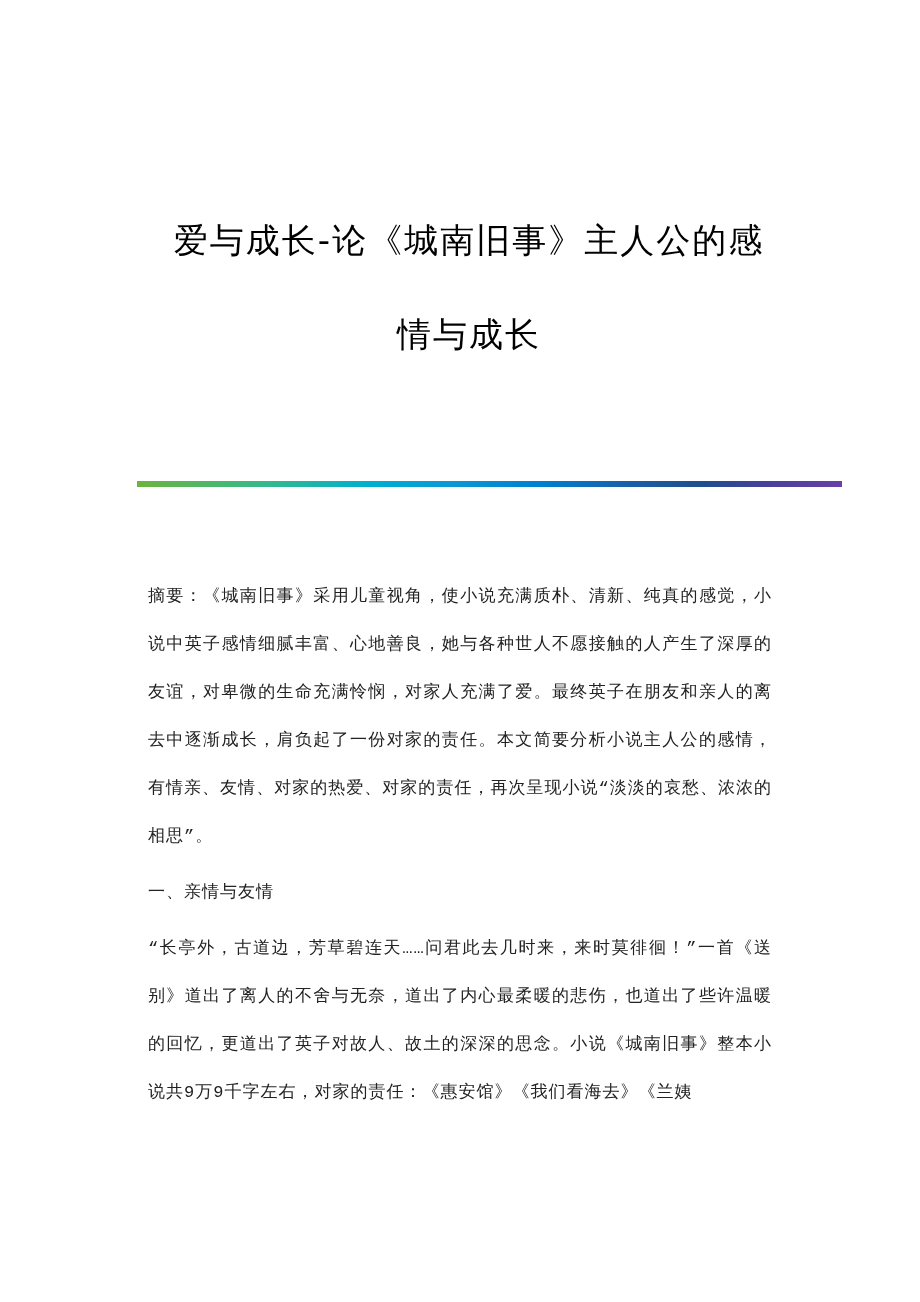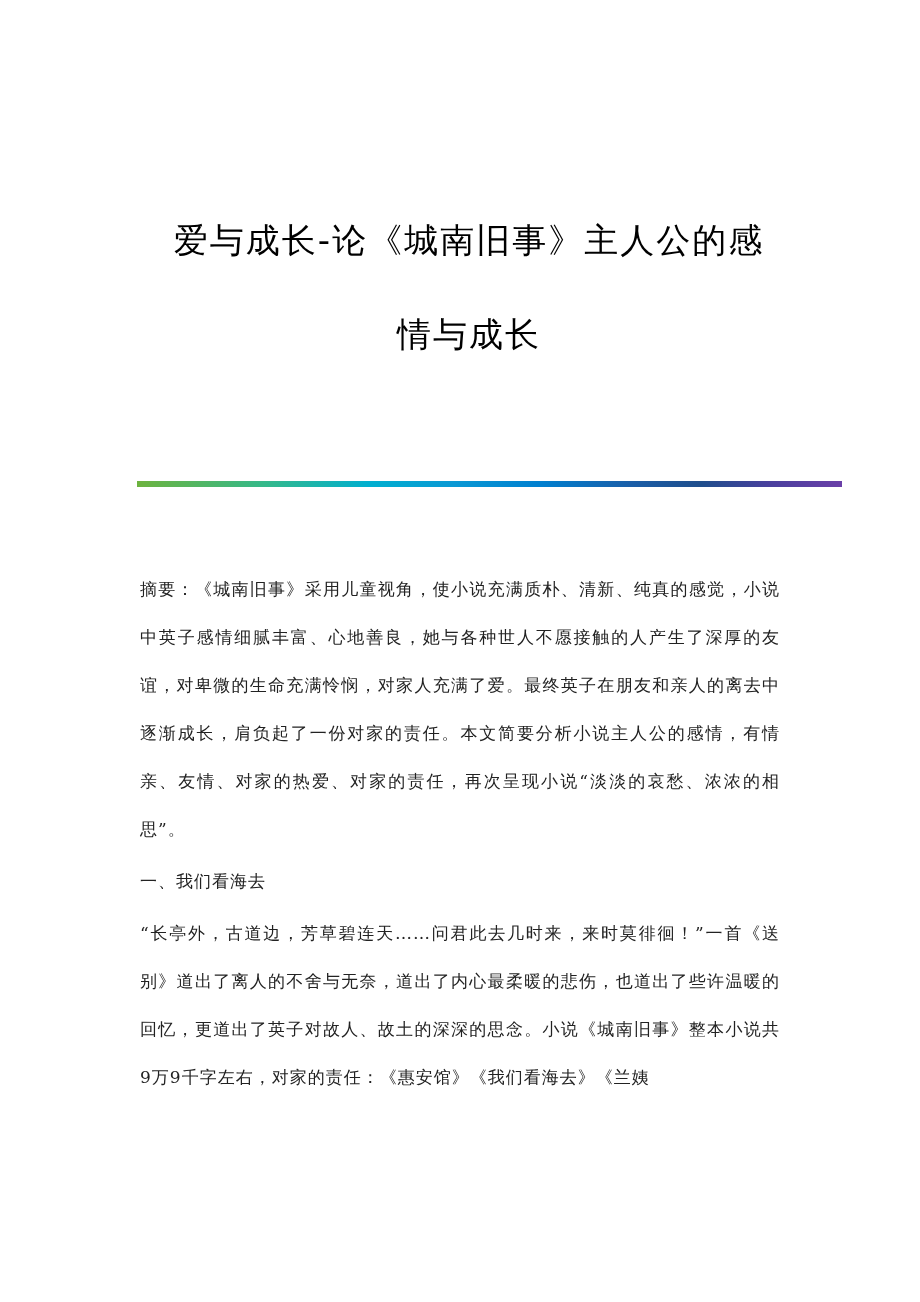--- a/index.html
+++ b/index.html
@@ -48,32 +48,33 @@
     }
     .content {
       position: absolute;
       left: 140px;
       top: 565px;
       width: 640px;
       font-size: 17px;
       color: #222;
     }
     .para {
-      margin: 0;
+      margin: 8px;
       line-height: 48px;
       text-align: justify;
       letter-spacing: 1px;
+      font-family: Liberation Mono, monospace;
     }
     .para + .para { margin-top: 4px; }
   </style>
 </head>
 <body>
 
 <h1 class="title title-line1">爱与成长-论《城南旧事》主人公的感</h1>
 <h1 class="title title-line2">情与成长</h1>
 
 <div class="divider"></div>
 
 <div class="content">
   <p class="para">摘要：《城南旧事》采用儿童视角，使小说充满质朴、清新、纯真的感觉，小说中英子感情细腻丰富、心地善良，她与各种世人不愿接触的人产生了深厚的友谊，对卑微的生命充满怜悯，对家人充满了爱。最终英子在朋友和亲人的离去中逐渐成长，肩负起了一份对家的责任。本文简要分析小说主人公的感情，有情亲、友情、对家的热爱、对家的责任，再次呈现小说“淡淡的哀愁、浓浓的相思”。</p>
-  <p class="para">一、我们看海去</p>
+  <p class="para">一、亲情与友情</p>
   <p class="para">“长亭外，古道边，芳草碧连天……问君此去几时来，来时莫徘徊！”一首《送别》道出了离人的不舍与无奈，道出了内心最柔暖的悲伤，也道出了些许温暖的回忆，更道出了英子对故人、故土的深深的思念。小说《城南旧事》整本小说共9万9千字左右，对家的责任：《惠安馆》《我们看海去》《兰姨</p>
 </div>
 
 </body></html>

